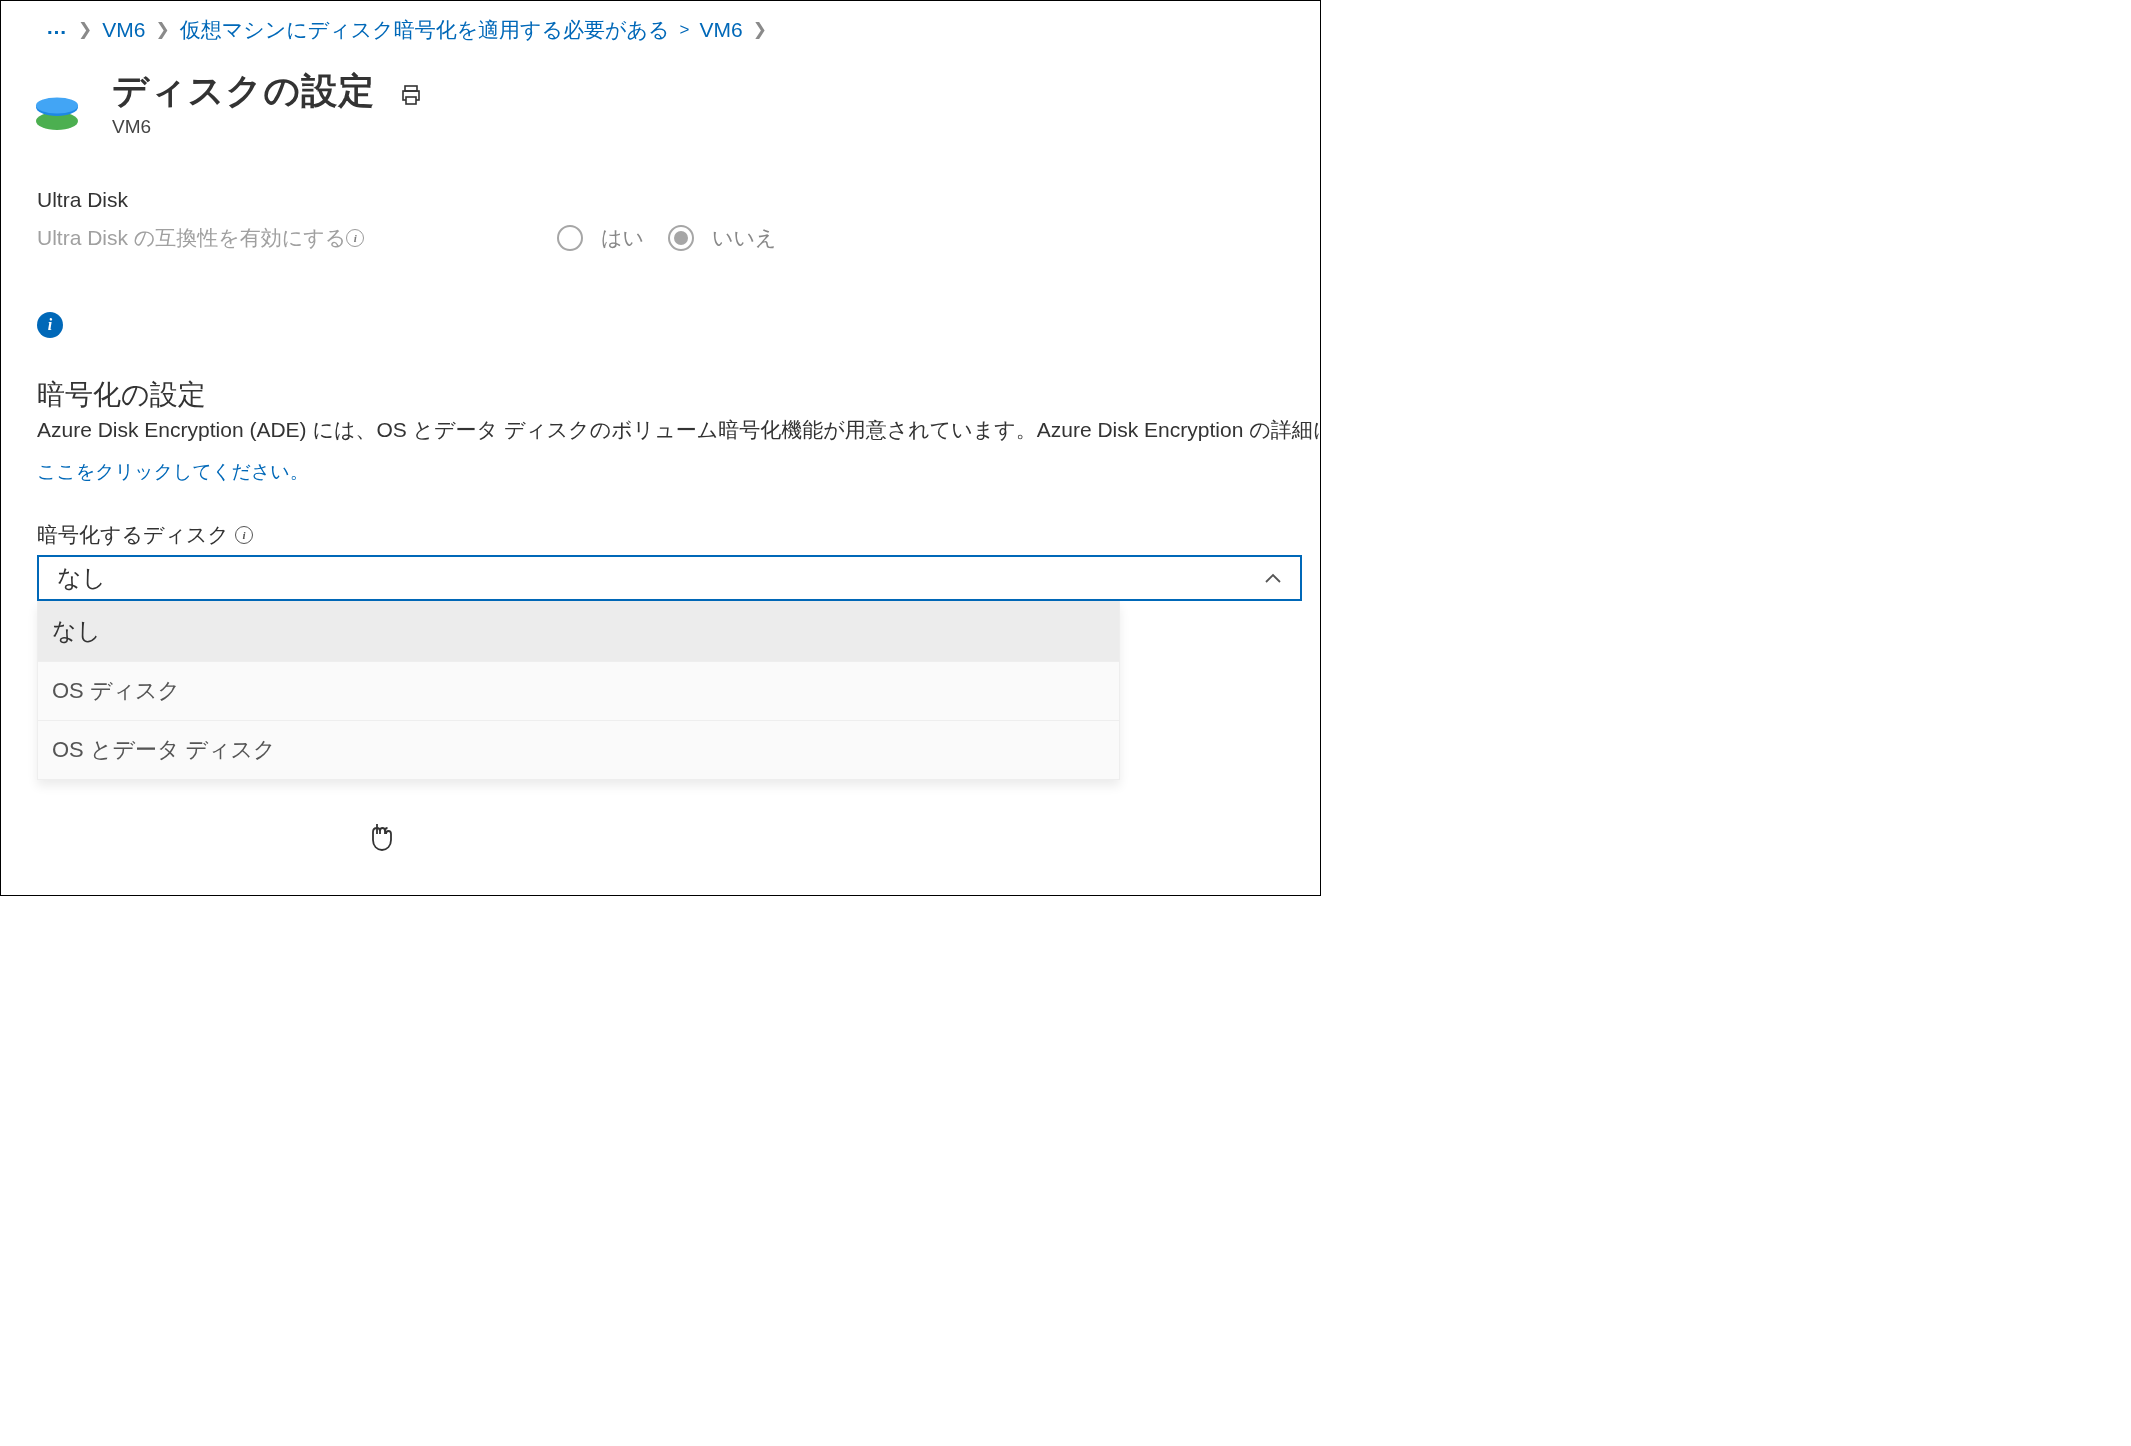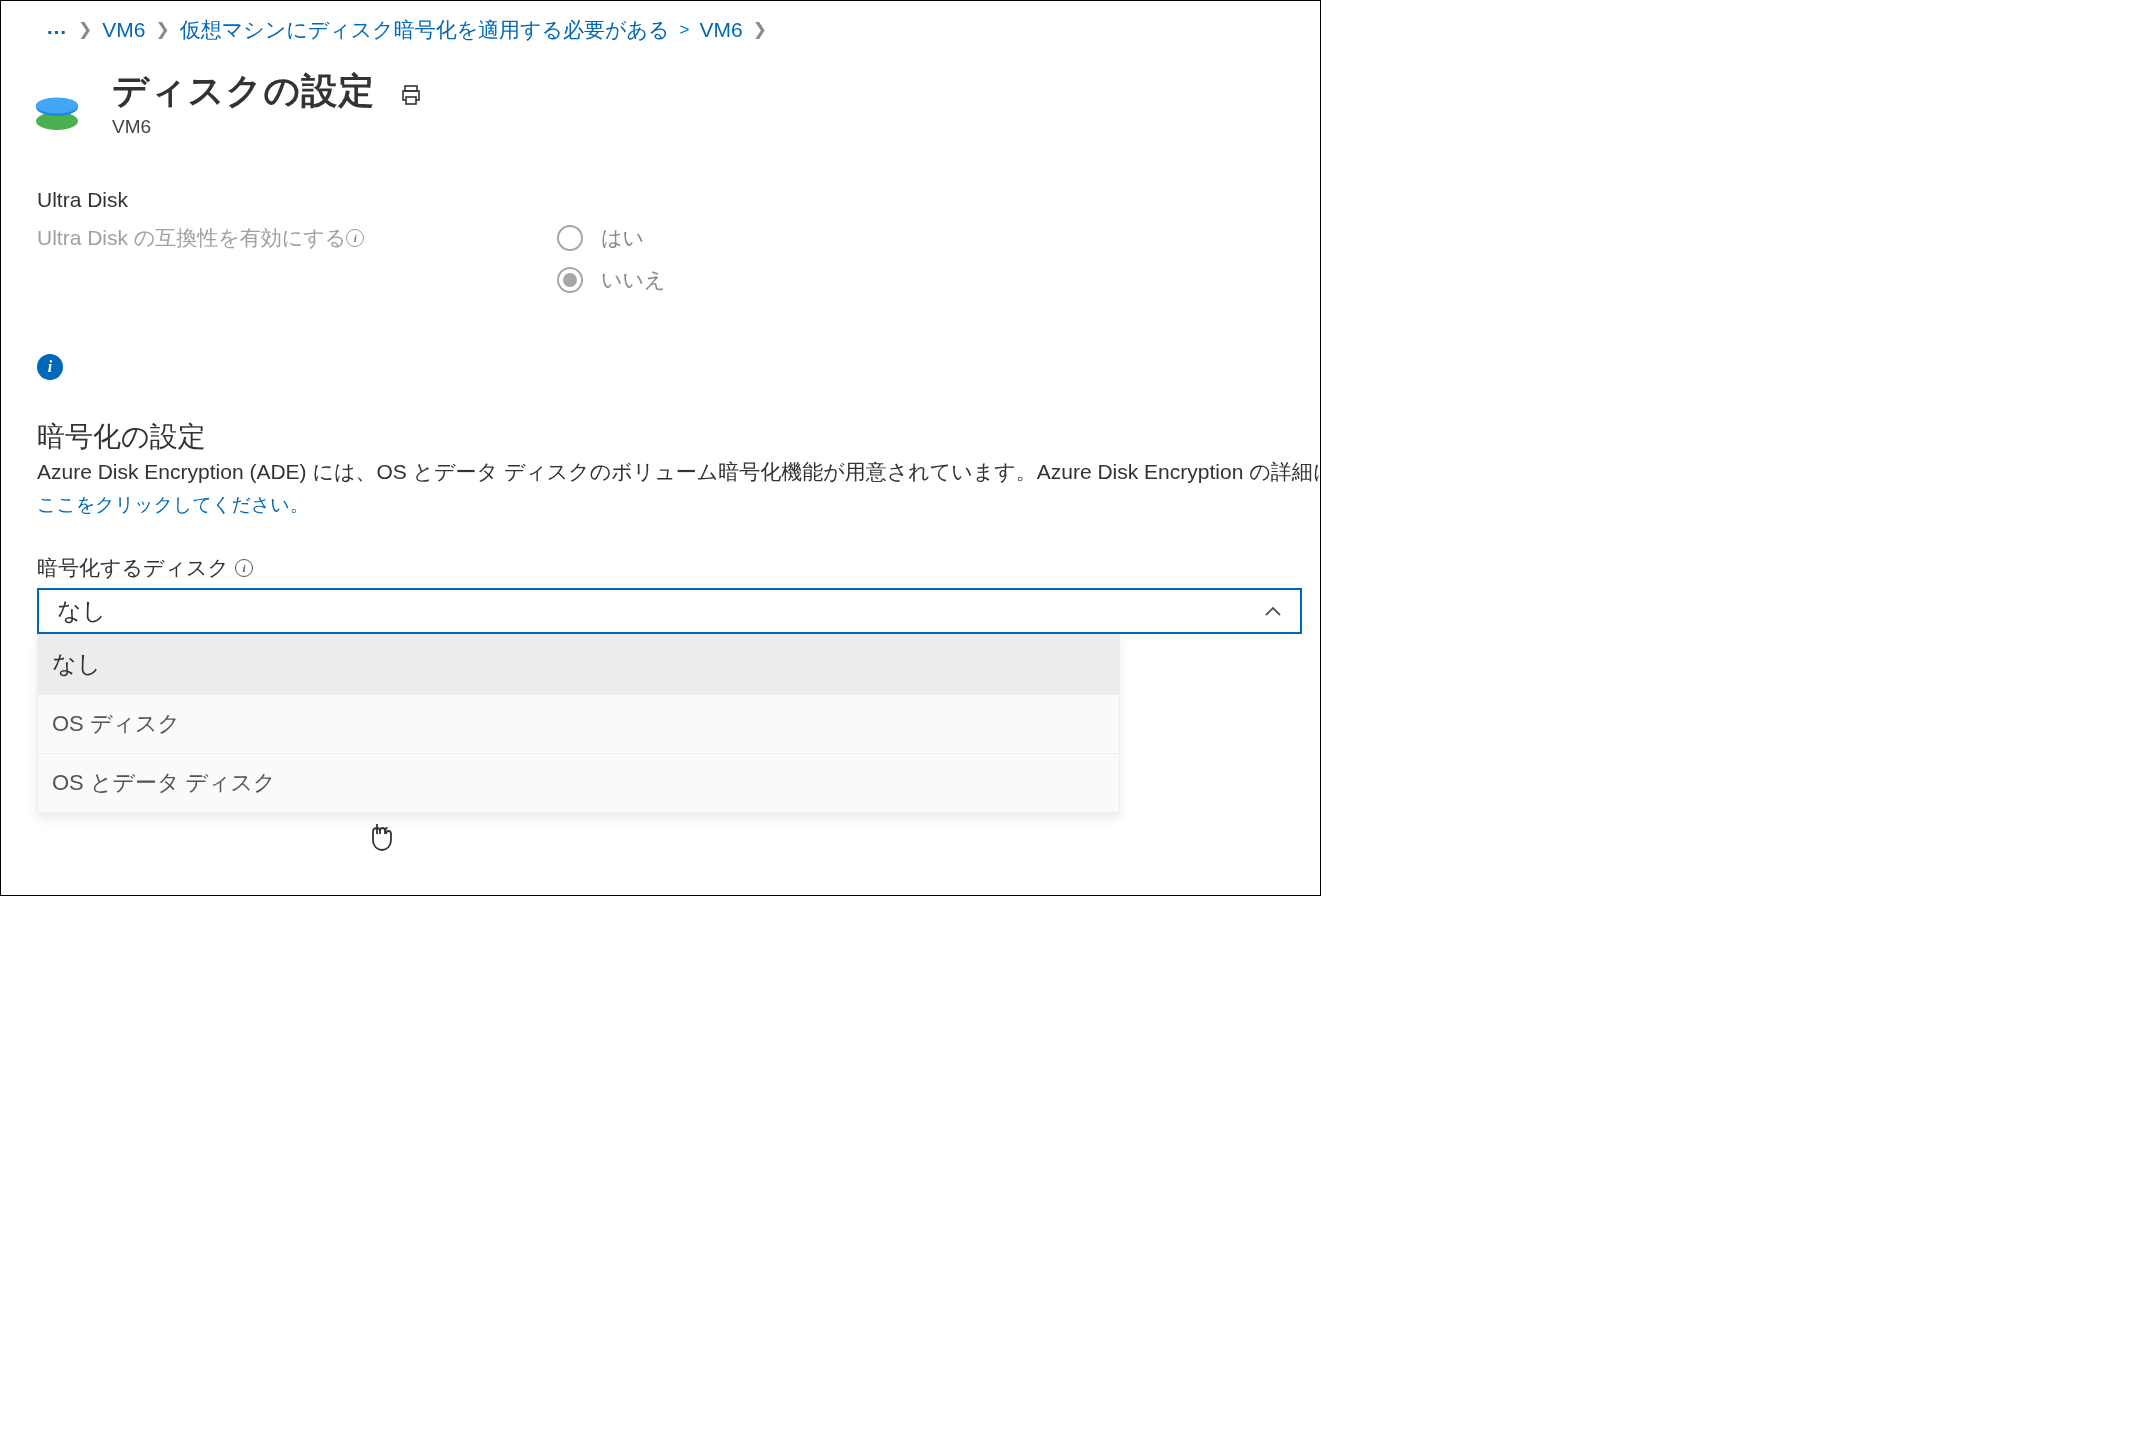--- a/index.html
+++ b/index.html
@@ -103,22 +103,21 @@
   font-weight: bold;
   color: #7a7a7a;
   line-height: 1;
 }
 .info-circle-dark {
   border-color: #555;
   color: #555;
 }
 .radios {
   display: flex;
-  flex-direction: column;
-  gap: 14px;
+  gap: 24px;
 }
 .radio-opt {
   display: flex;
   align-items: center;
   gap: 18px;
   font-size: 21px;
   color: #888;
 }
 .radio-circle {
   width: 26px;
@@ -171,21 +170,21 @@
   font-size: 21px;
   color: #333;
   line-height: 1.3;
   white-space: nowrap;
 }
 .enc-link {
   color: #0068b8;
   text-decoration: none;
   font-size: 19px;
   display: inline-block;
-  margin-top: 7px;
+  margin-top: 16px;
   cursor: pointer;
 }
 .dd-label {
   display: flex;
   align-items: center;
   gap: 6px;
   font-size: 21px;
   color: #333;
   margin: 36px 0 6px 36px;
 }

